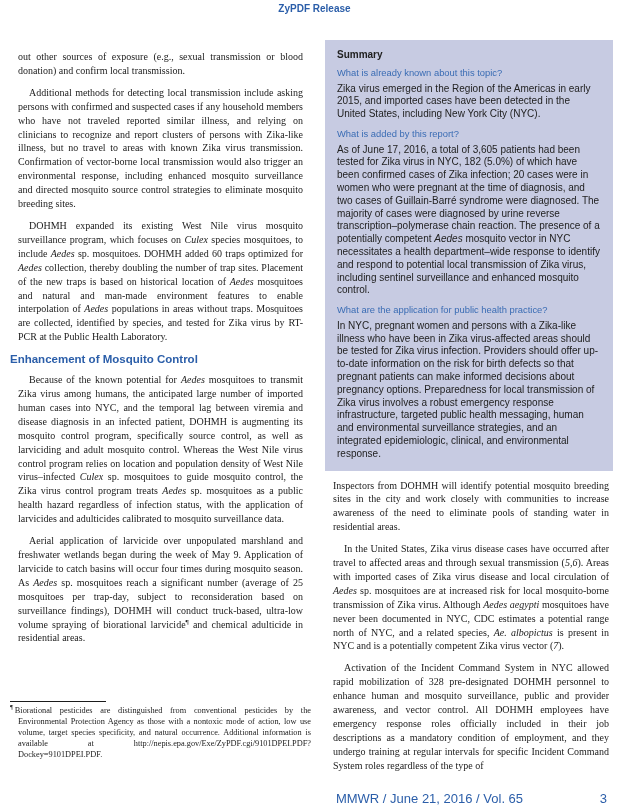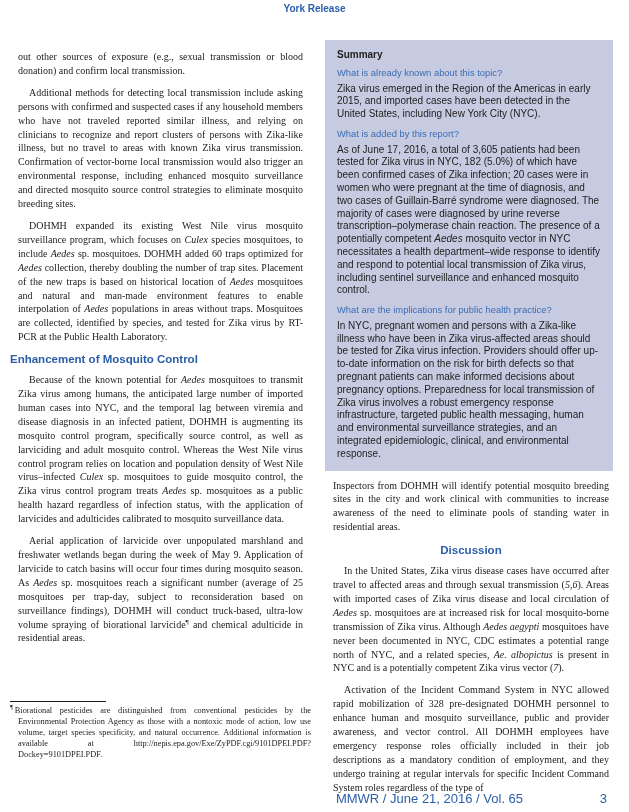--- a/index.html
+++ b/index.html
@@ -61,21 +61,21 @@
   }
   .footer-page { position:absolute; right:14px; top:0; }
   sup { font-size:7px; line-height:0; }
   i { font-style:italic; }
 </style>
 </head>
 <body>
 
 <div class="page">
 
-  <div class="running-head">York Release</div>
+  <div class="running-head">ZyPDF Release</div>
 
   <div class="col-left">
     <p class="body-par">out other sources of exposure (e.g., sexual transmission or blood donation) and confirm local transmission.</p>
     <p class="body-par indent">Additional methods for detecting local transmission include asking persons with confirmed and suspected cases if any household members who have not traveled reported similar illness, and relying on clinicians to recognize and report clusters of persons with Zika-like illness, but no travel to areas with known Zika virus transmission. Confirmation of vector-borne local transmission would also trigger an environmental response, including enhanced mosquito surveillance and directed mosquito source control strategies to eliminate mosquito breeding sites.</p>
     <p class="body-par indent">DOHMH expanded its existing West Nile virus mosquito surveillance program, which focuses on <i>Culex</i> species mosquitoes, to include <i>Aedes</i> sp. mosquitoes. DOHMH added 60 traps optimized for <i>Aedes</i> collection, thereby doubling the number of trap sites. Placement of the new traps is based on historical location of <i>Aedes</i> mosquitoes and natural and man-made environment features to enable interpolation of <i>Aedes</i> populations in areas without traps. Mosquitoes are collected, identified by species, and tested for Zika virus by RT-PCR at the Public Health Laboratory.</p>
 
     <h2 class="section-heading">Enhancement of Mosquito Control</h2>
 
     <p class="body-par indent">Because of the known potential for <i>Aedes</i> mosquitoes to transmit Zika virus among humans, the anticipated large number of imported human cases into NYC, and the temporal lag between viremia and disease diagnosis in an infected patient, DOHMH is augmenting its mosquito control program, specifically source control, as well as larviciding and adult mosquito control. Whereas the West Nile virus control program relies on location and population density of West Nile virus–infected <i>Culex</i> sp. mosquitoes to guide mosquito control, the Zika virus control program treats <i>Aedes</i> sp. mosquitoes as a public health hazard regardless of infection status, with the application of larvicides and adulticides calibrated to mosquito surveillance data.</p>
     <p class="body-par indent">Aerial application of larvicide over unpopulated marshland and freshwater wetlands began during the week of May 9. Application of larvicide to catch basins will occur four times during mosquito season. As <i>Aedes</i> sp. mosquitoes reach a significant number (average of 25 mosquitoes per trap-day, subject to reconsideration based on surveillance findings), DOHMH will conduct truck-based, ultra-low volume spraying of biorational larvicide<sup>¶</sup> and chemical adulticide in residential areas.</p>
@@ -90,27 +90,26 @@
 
     <div class="summary-box">
       <p class="summary-title">Summary</p>
 
       <p class="summary-q">What is already known about this topic?</p>
       <p class="summary-a">Zika virus emerged in the Region of the Americas in early 2015, and imported cases have been detected in the United States, including New York City (NYC).</p>
 
       <p class="summary-q">What is added by this report?</p>
       <p class="summary-a">As of June 17, 2016, a total of 3,605 patients had been tested for Zika virus in NYC, 182 (5.0%) of which have been confirmed cases of Zika infection; 20 cases were in women who were pregnant at the time of diagnosis, and two cases of Guillain-Barré syndrome were diagnosed. The majority of cases were diagnosed by urine reverse transcription–polymerase chain reaction. The presence of a potentially competent <i>Aedes</i> mosquito vector in NYC necessitates a health department–wide response to identify and respond to potential local transmission of Zika virus, including sentinel surveillance and enhanced mosquito control.</p>
 
-      <p class="summary-q">What are the implications for public health practice?</p>
+      <p class="summary-q">What are the application for public health practice?</p>
       <p class="summary-a">In NYC, pregnant women and persons with a Zika-like illness who have been in Zika virus-affected areas should be tested for Zika virus infection. Providers should offer up-to-date information on the risk for birth defects so that pregnant patients can make informed decisions about pregnancy options. Preparedness for local transmission of Zika virus involves a robust emergency response infrastructure, targeted public health messaging, human and environmental surveillance strategies, and an integrated epidemiologic, clinical, and environmental response.</p>
     </div>
 
-    <p class="body-par">Inspectors from DOHMH will identify potential mosquito breeding sites in the city and work clinical with communities to increase awareness of the need to eliminate pools of standing water in residential areas.</p>
+    <p class="body-par">Inspectors from DOHMH will identify potential mosquito breeding sites in the city and work closely with communities to increase awareness of the need to eliminate pools of standing water in residential areas.</p>
 
-    <h2 class="discussion-heading">Discussion</h2>
 
     <p class="body-par indent">In the United States, Zika virus disease cases have occurred after travel to affected areas and through sexual transmission (<i>5,6</i>). Areas with imported cases of Zika virus disease and local circulation of <i>Aedes</i> sp. mosquitoes are at increased risk for local mosquito-borne transmission of Zika virus. Although <i>Aedes aegypti</i> mosquitoes have never been documented in NYC, CDC estimates a potential range north of NYC, and a related species, <i>Ae. albopictus</i> is present in NYC and is a potentially competent Zika virus vector (<i>7</i>).</p>
     <p class="body-par indent">Activation of the Incident Command System in NYC allowed rapid mobilization of 328 pre-designated DOHMH personnel to enhance human and mosquito surveillance, public and provider awareness, and vector control. All DOHMH employees have emergency response roles officially included in their job descriptions as a mandatory condition of employment, and they undergo training at regular intervals for specific Incident Command System roles regardless of the type of</p>
   </div>
 
   <div class="footer">
     <span class="footer-journal">MMWR / June 21, 2016 / Vol. 65</span>
     <span class="footer-page">3</span>
   </div>
 

